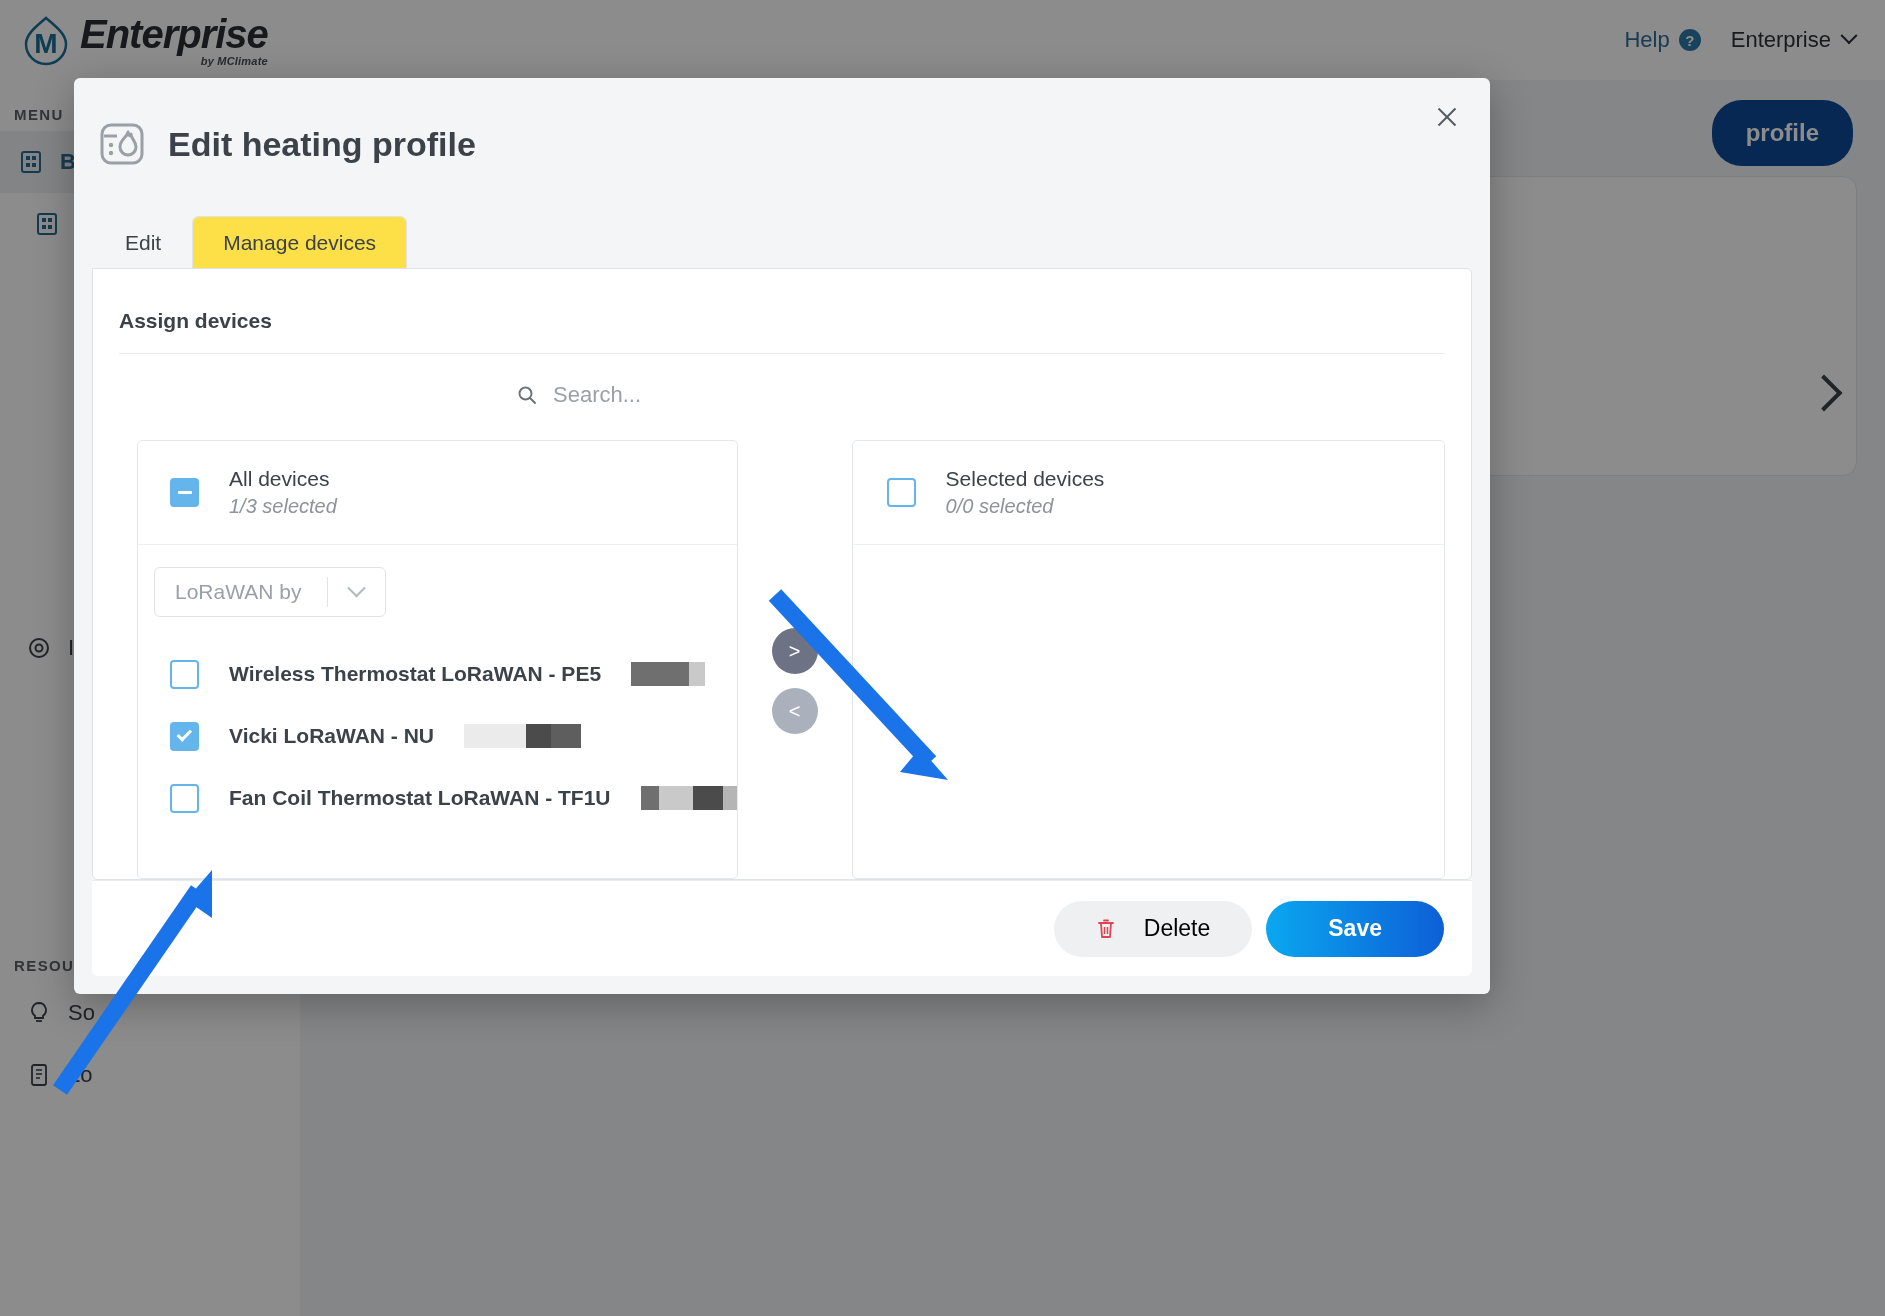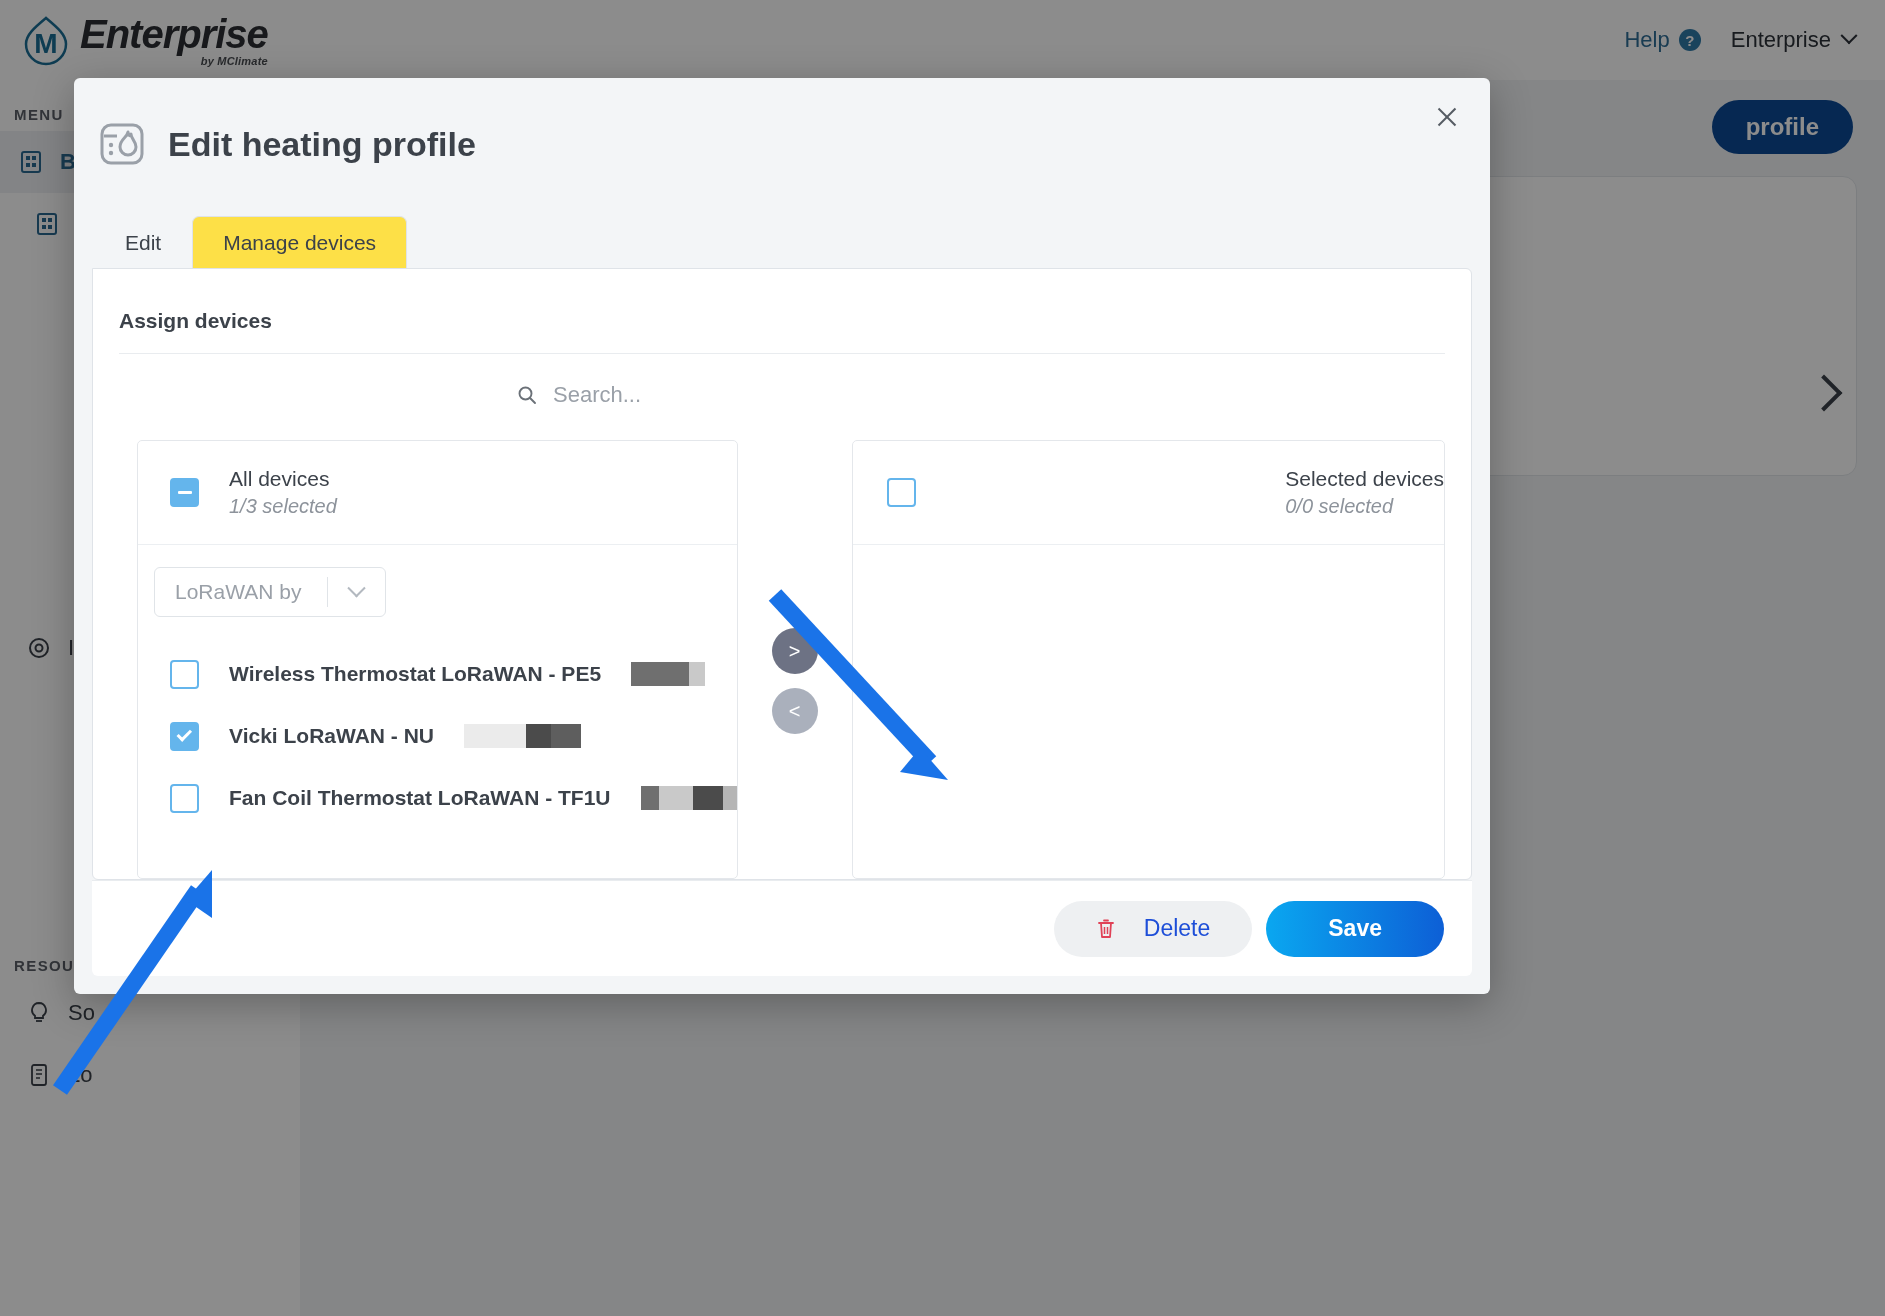--- a/index.html
+++ b/index.html
@@ -72,21 +72,21 @@
   .sb-item.muted { color: #3b4149; font-weight: 400; }
   .sb-ico { width: 26px; height: 26px; flex: none; }
 
   .bg-main {
     position: absolute; left: 300px; top: 80px; right: 0; bottom: 0;
     background: #f2f4f6;
   }
   .bg-profile-btn {
     position: absolute; right: 32px; top: 20px;
     background: #0b4a96; color: #fff; border: none; border-radius: 30px;
-    height: 54px; padding: 0 34px; font-size: 24px; font-weight: 600;
+    height: 66px; padding: 0 34px; font-size: 24px; font-weight: 600;
     font-family: inherit;
   }
   .bg-card {
     position: absolute; left: 28px; top: 96px; right: 28px; height: 300px;
     background: #fff; border-radius: 14px; border: 1px solid #e2e6ea;
     padding: 20px 26px;
   }
   .bg-card-title {
     font-size: 16px; font-weight: 700; color: #3b4149; letter-spacing: 1.2px;
   }
@@ -177,21 +177,21 @@
   .tbox {
     border: 1px solid #e4e7eb; border-radius: 5px; background: #fff;
     display: flex; flex-direction: column;
   }
   .tbox.left  { width: 624px; }
   .tbox.right { width: 624px; }
   .tbox-head {
     display: flex; align-items: center; gap: 30px;
     padding: 26px 0 26px 32px; border-bottom: 1px solid #eceff2;
   }
-  .tbox.right .tbox-head { padding-left: 34px; border-bottom: 1px solid #eceff2; justify-content: space-between; }
+  .tbox.right .tbox-head { padding-left: 34px; border-bottom: 1px solid #eceff2; }
   .th-labels { display: flex; flex-direction: column; gap: 4px; }
   .th-title { font-size: 21px; color: #3c424a; }
   .th-sub   { font-size: 20px; color: #8d939b; font-style: italic; }
 
   .cbx {
     width: 29px; height: 29px; border-radius: 4px; flex: none;
     border: 2px solid #64b5ec; background: #fff;
     display: flex; align-items: center; justify-content: center;
   }
   .cbx.checked { background: #64b5ec; border-color: #64b5ec; }
@@ -242,21 +242,21 @@
 
   .footer {
     border-top: 1px solid #e9ecef; background: #fff;
     height: 96px; display: flex; align-items: center; justify-content: flex-end;
     gap: 14px; padding-right: 28px; margin: 0 18px 18px 18px;
     border-radius: 0 0 6px 6px;
   }
   .btn-delete {
     display: flex; align-items: center; gap: 28px;
     background: #eef0f2; border: none; border-radius: 28px;
-    height: 56px; padding: 0 42px; color: #1d4ed8; font-size: 23px;
+    height: 56px; padding: 0 42px; color: #000000; font-size: 23px;
     font-family: inherit; cursor: pointer;
   }
   .btn-save {
     background: linear-gradient(90deg,#0aa7f0 0%,#0d5fd6 100%);
     border: none; border-radius: 28px; height: 56px; padding: 0 62px;
     color: #fff; font-size: 23px; font-weight: 700; font-family: inherit;
     cursor: pointer;
   }
   .trash { width: 20px; height: 22px; }
 

